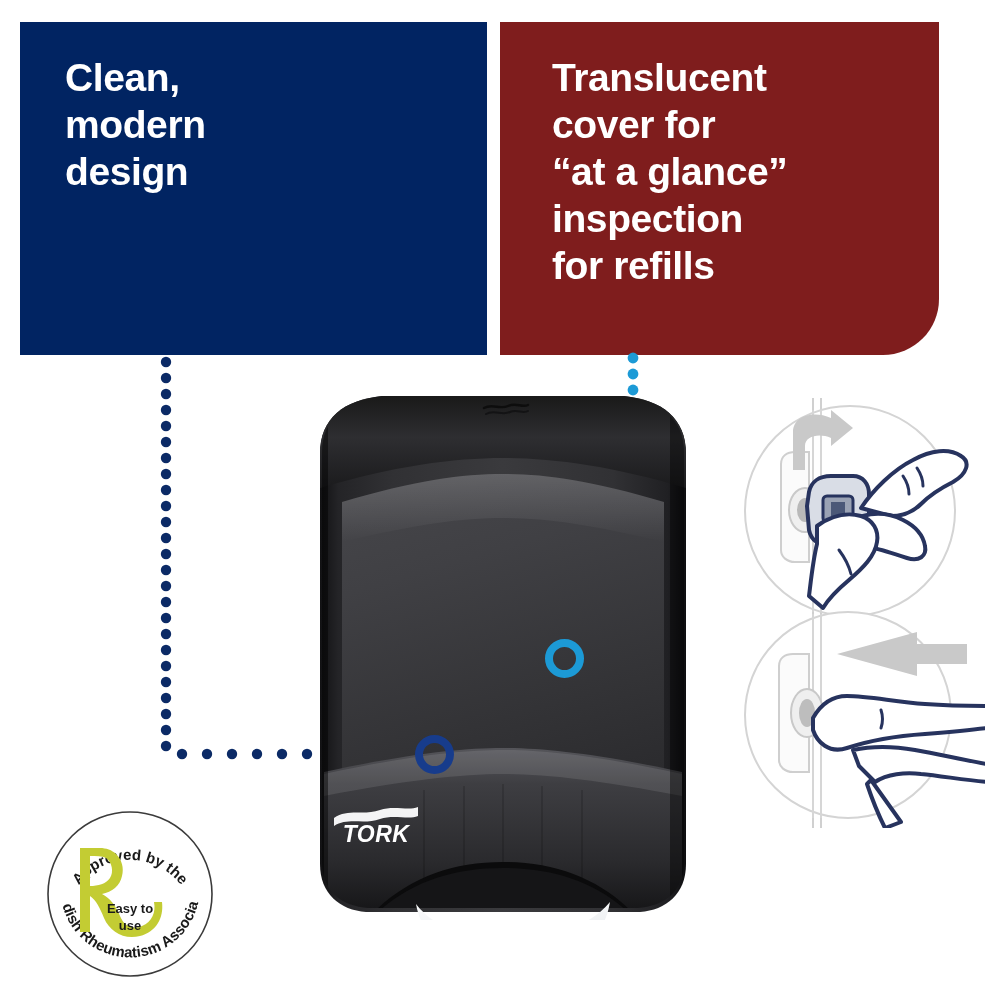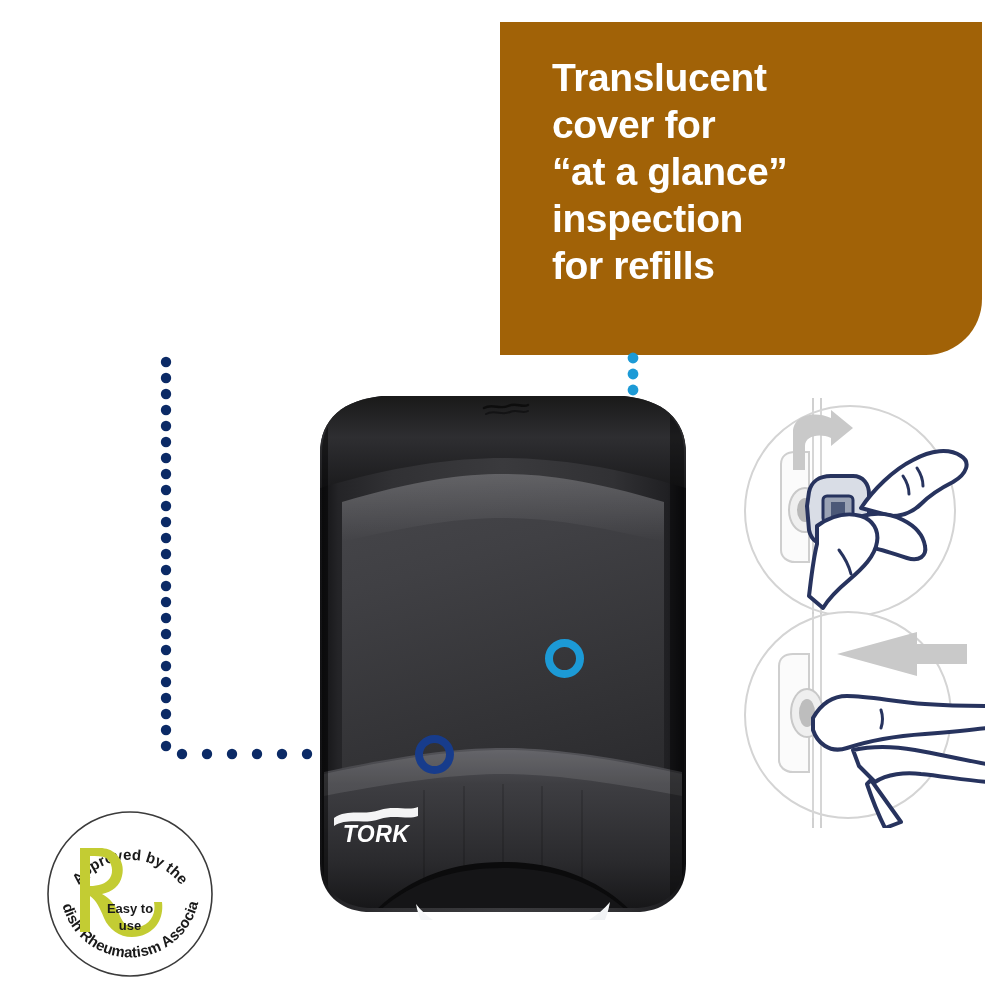--- a/index.html
+++ b/index.html
@@ -26,23 +26,23 @@
   #panel-navy {
     left: 20px;
     top: 22px;
     width: 467px;
     height: 333px;
     background: #012462;
   }
   #panel-blue {
     left: 500px;
     top: 22px;
-    width: 482px;
+    width: 439px;
     height: 333px;
-    background: #a16207;
+    background: #7f1d1d;
     border-bottom-right-radius: 56px;
   }
   .panel-text {
     position: absolute;
     color: #ffffff;
     font-weight: bold;
     font-size: 39px;
     line-height: 47px;
     letter-spacing: -0.4px;
     white-space: pre-line;
@@ -130,20 +130,25 @@
     line-height: 17px;
     color: #1a1a1a;
     white-space: pre-line;
   }
 </style>
 </head>
 <body>
 
 <div id="stage">
 
+  <div class="panel" id="panel-navy">
+    <div class="panel-text" id="navy-heading">Clean,
+modern
+design</div>
+  </div>
 
   <div class="panel" id="panel-blue">
     <div class="panel-text" id="blue-heading">Translucent
 cover for
 “at a glance”
 inspection
 for refills</div>
   </div>
 
   <svg class="dot-line" id="dots-navy" width="300" height="420" style="left:150px; top:352px;">

